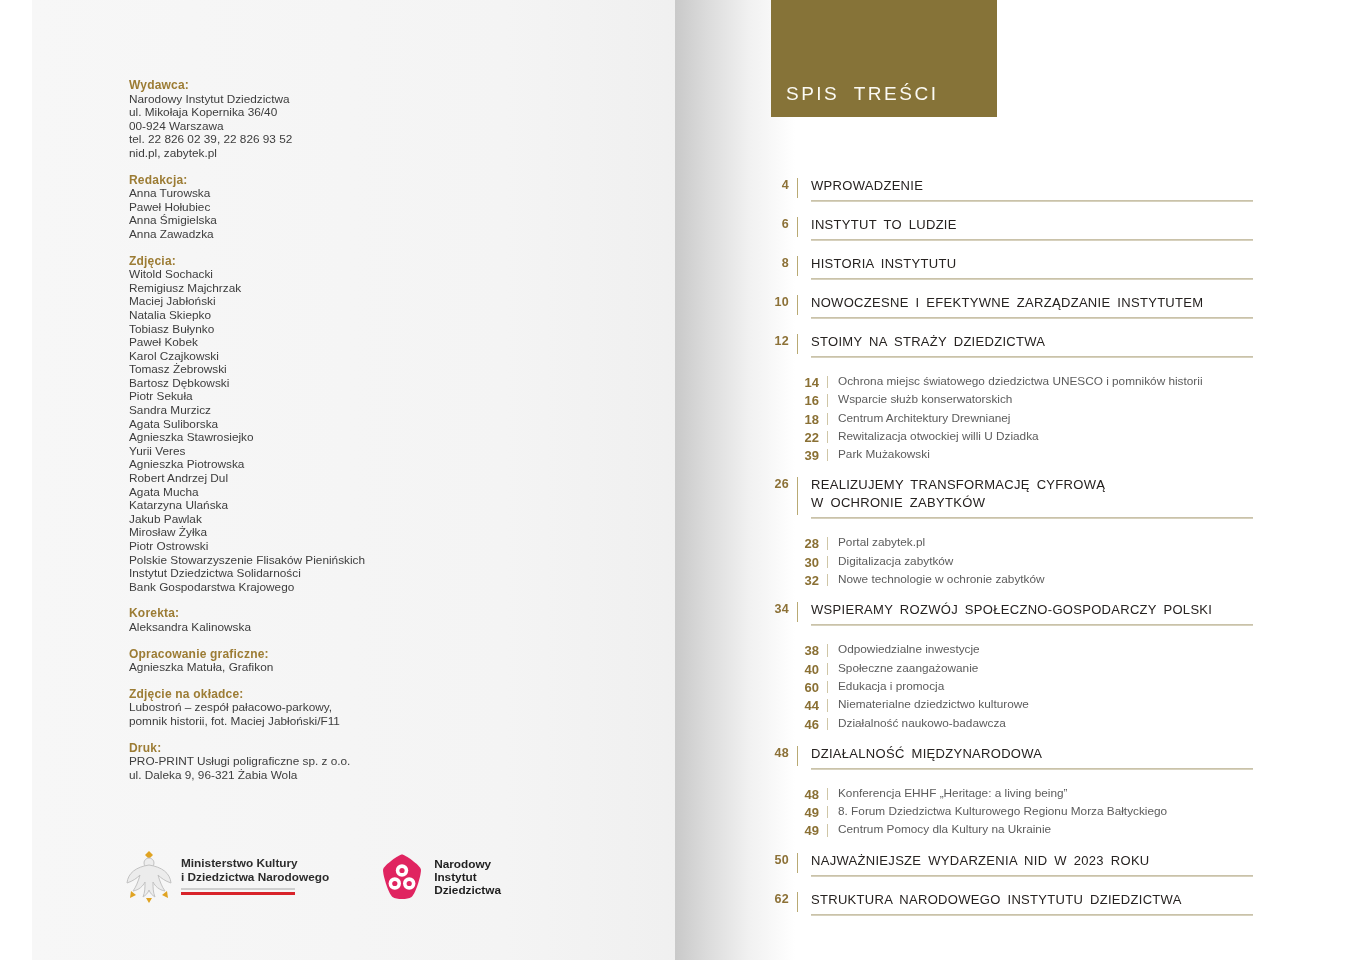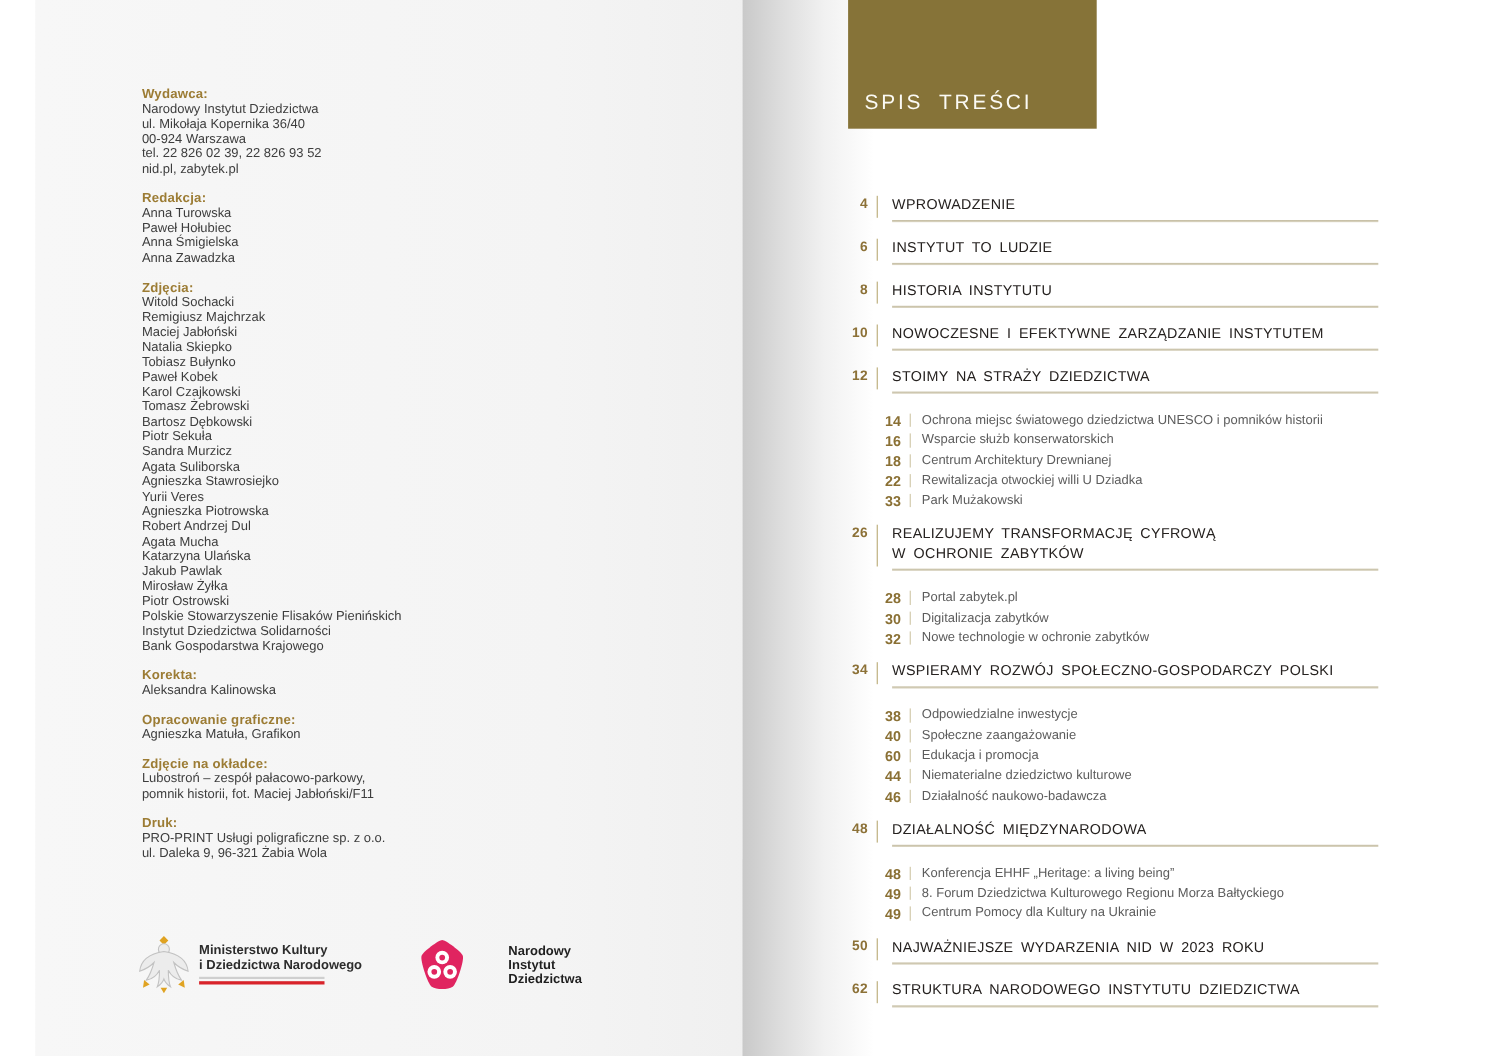--- a/index.html
+++ b/index.html
@@ -26,21 +26,21 @@
   .imprint-body{font-size:11.8px;color:var(--body);line-height:13.6px;white-space:pre-line;}
 
   
   .logos{position:absolute;left:94px;top:851px;display:flex;align-items:center;}
   .logo-group{display:flex;align-items:flex-start;}
   .ministry-text{margin-left:9px;padding-top:6px;}
   .ministry-name{font-size:11.8px;font-weight:bold;color:#2c2c2c;line-height:13.5px;}
   .ministry-rules{margin-top:4px;width:114px;}
   .ministry-rule-gray{height:2px;background:#cfcfcf;}
   .ministry-rule-red{height:3px;background:#d8232a;margin-top:2px;}
-  .nid-group{margin-left:52px;gap:28px;}
+  .nid-group{margin-left:52px;}
   .nid-text{margin-left:11px;padding-top:5px;}
   .nid-name{font-size:11.8px;font-weight:bold;color:#1f1f1f;line-height:13.2px;}
 
   
   .toc-header-box{position:absolute;left:96px;top:0;width:226px;height:117px;
     background:var(--gold-box);}
   .toc-header-title{position:absolute;left:15px;bottom:12px;color:#fbfaf4;
     font-size:19px;font-weight:400;letter-spacing:2.5px;word-spacing:7px;}
 
   
@@ -245,21 +245,21 @@
               <span class="toc-sub-num">18</span>
               <span class="toc-sub-sep"></span>
               <span class="toc-sub-title">Centrum Architektury Drewnianej</span>
             </div>
             <div class="toc-sub">
               <span class="toc-sub-num">22</span>
               <span class="toc-sub-sep"></span>
               <span class="toc-sub-title">Rewitalizacja otwockiej willi U Dziadka</span>
             </div>
             <div class="toc-sub">
-              <span class="toc-sub-num">33</span>
+              <span class="toc-sub-num">39</span>
               <span class="toc-sub-sep"></span>
               <span class="toc-sub-title">Park Mużakowski</span>
             </div>
           </div>
         </div>
         <div class="toc-entry">
           <div class="toc-main">
             <span class="toc-num">26</span>
             <span class="toc-sep"></span>
             <div class="toc-title-wrap">

